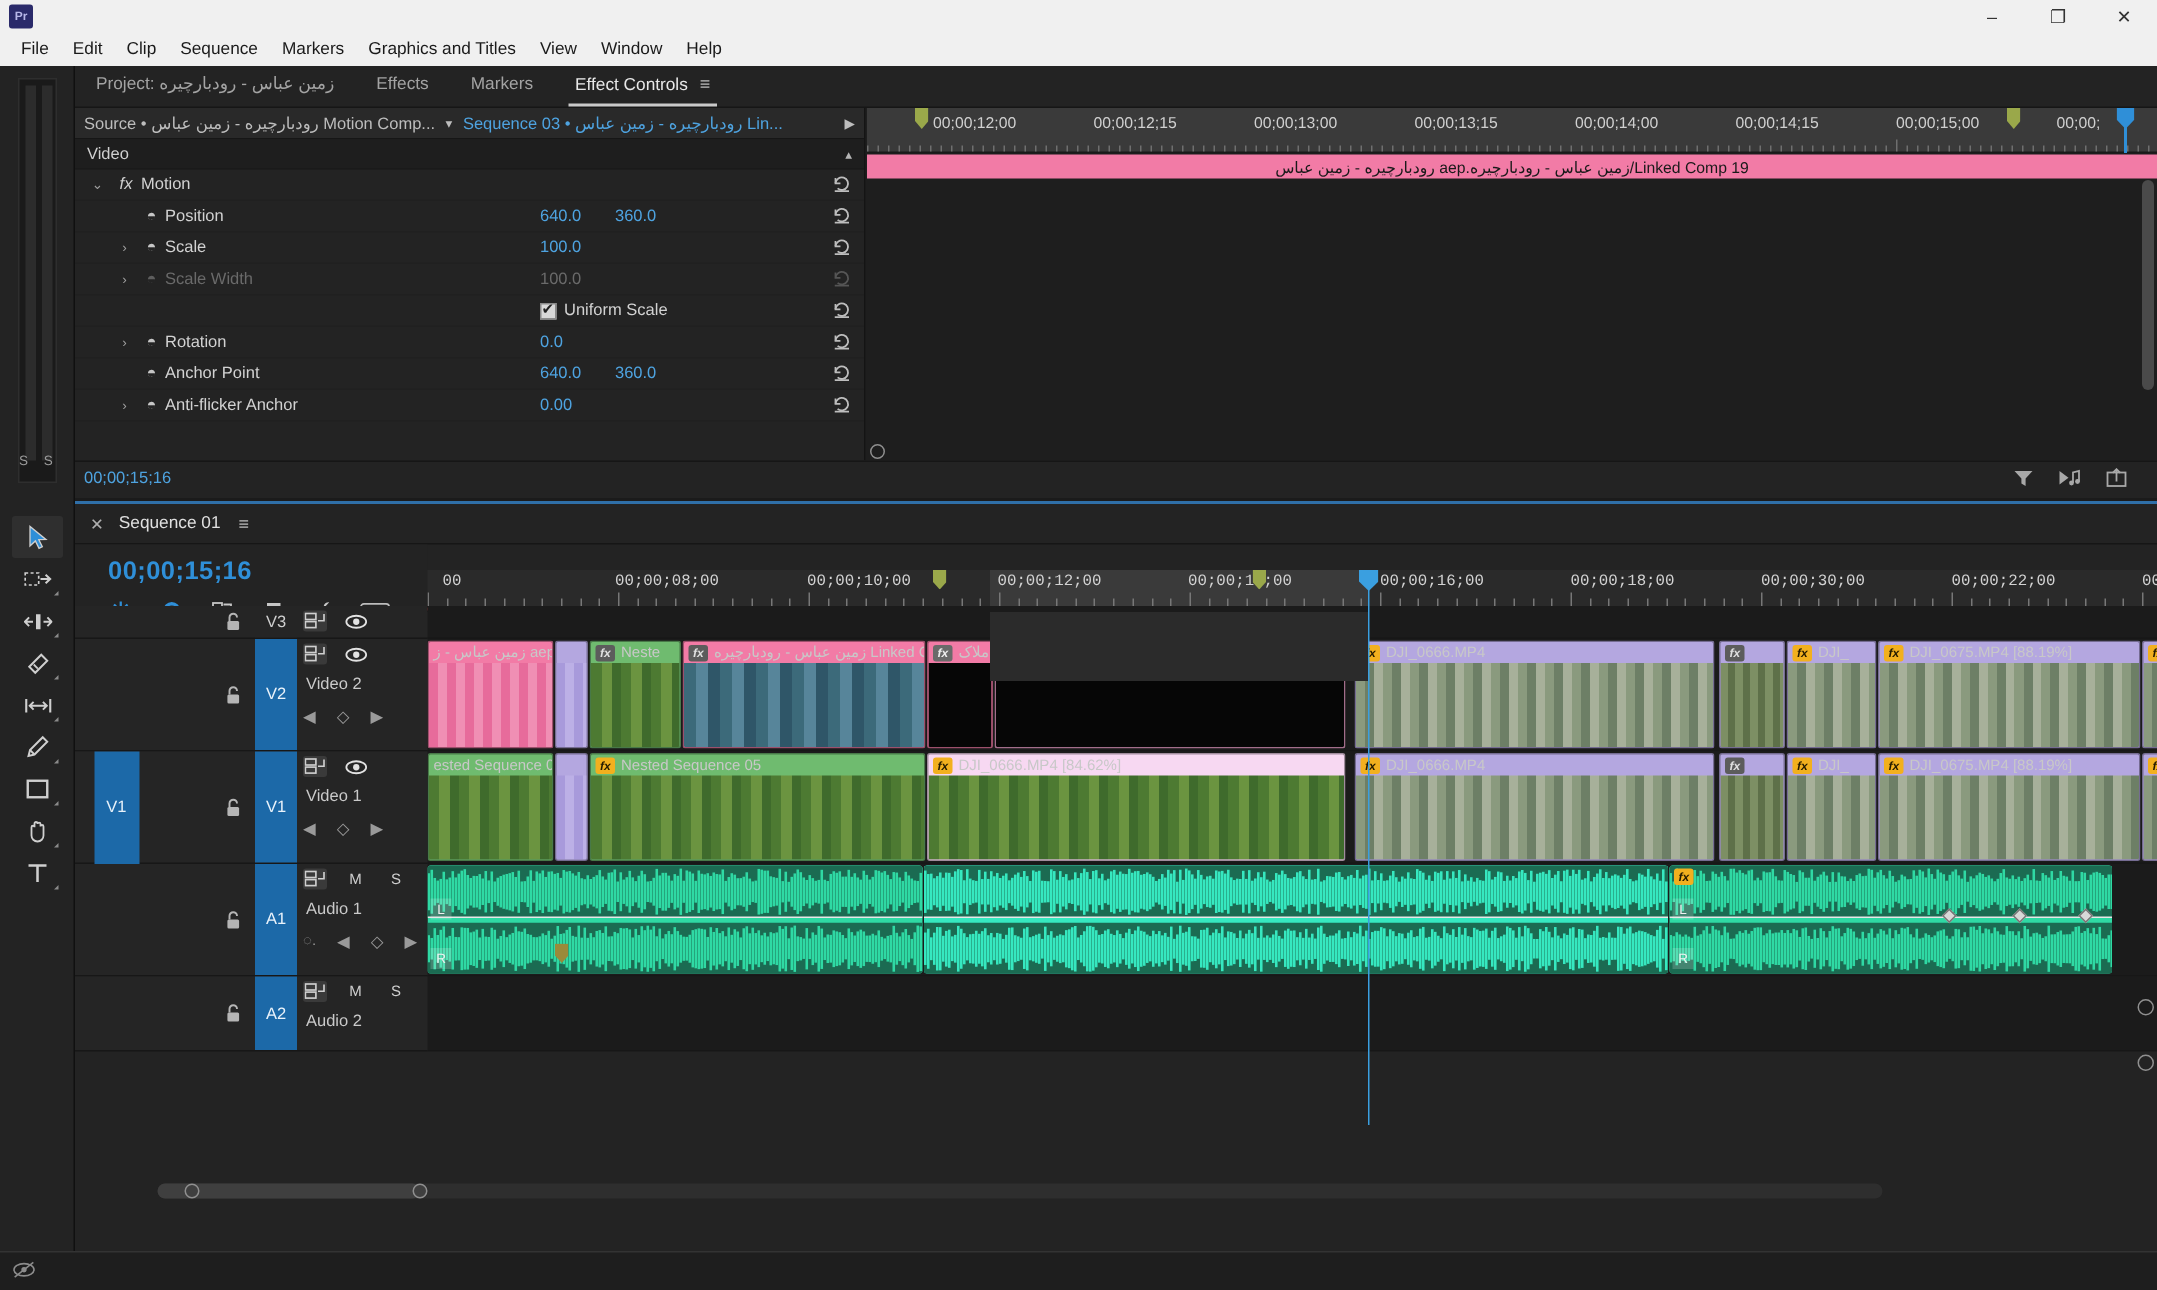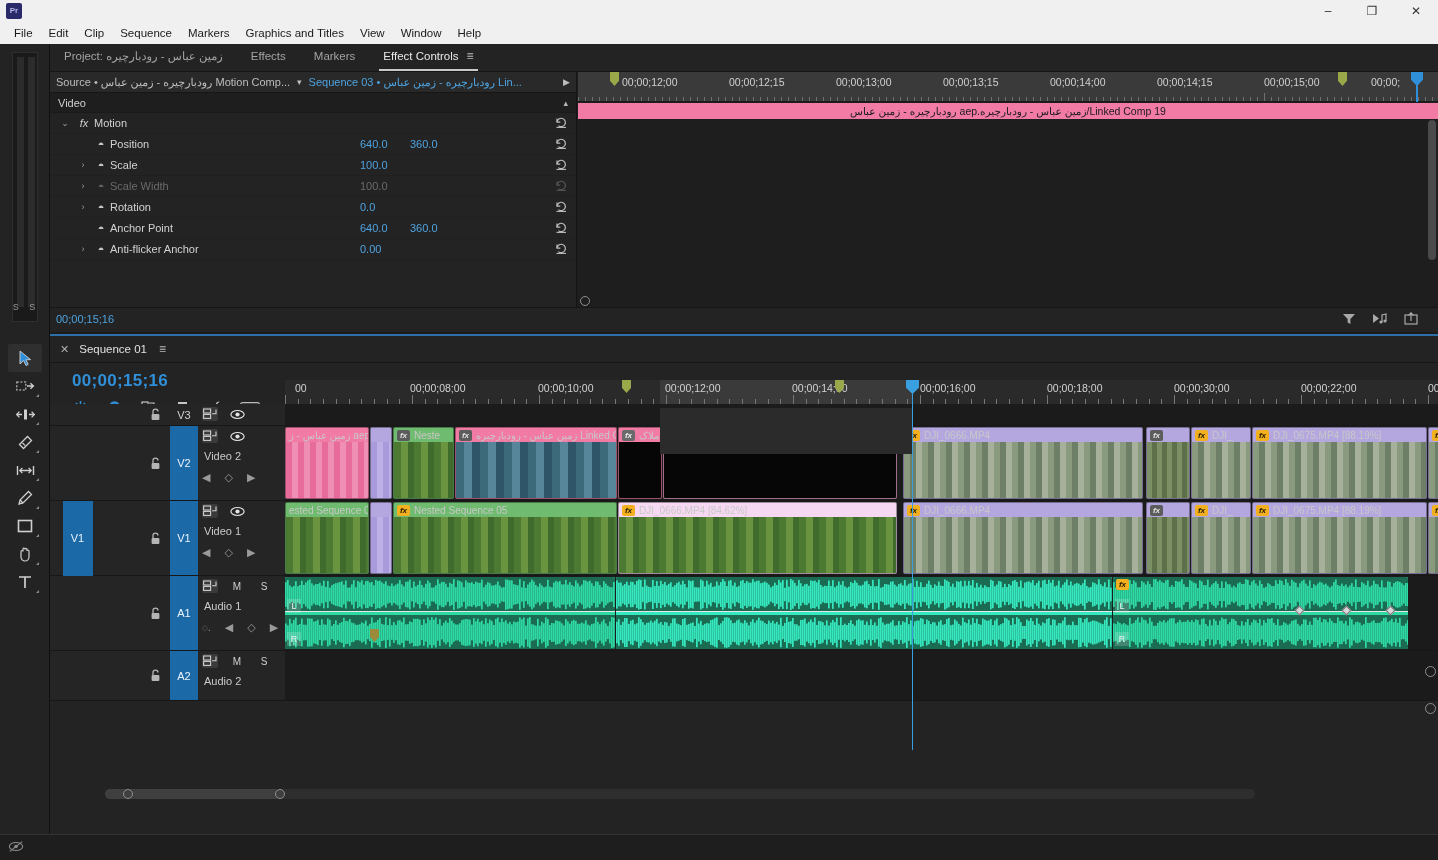--- a/index.html
+++ b/index.html
@@ -236,21 +236,21 @@
   .tl-tool { width: 20px; height: 20px; display: flex; align-items: center; justify-content: center; color: #c6c6c6; }
   .tl-tool.on { color: #2f8fd8; }
   .tl-ruler-box {
     position: absolute; left: 235px; top: 44px; width: 1203px; height: 24px;
     background: #2a2a2a; overflow: hidden;
   }
   .tl-ruler-box .seg-light {
     position: absolute; top: 0; height: 24px; background: #3a3a3a;
   }
   .tl-ruler-box .tc {
-    position: absolute; top: 2px; font-size: 10.5px; color: #d3d3d3; white-space: nowrap;
+    position: absolute; top: 2px; font-size: 10.5px; color: #d3d3d3; white-space: nowrap; font-family: Liberation Mono, monospace;
   }
   .tl-ruler-box .tick { position: absolute; bottom: 0; width: 1px; background: #777; }
   .tl-workarea {
     position: absolute; left: 235px; top: 68px; width: 1203px; height: 4px;
     background: #111;
   }
   .tl-wa-red { position: absolute; top: 1px; height: 2px; background: #c23b3b; }
   .tl-wa-yellow { position: absolute; top: 0px; height: 4px; background: #e6e619; }
 
   .tl-marker {
@@ -520,20 +520,31 @@
             <div class="prop-row dim" style="padding-left: 6px;">
               <span style="width:18px"></span>
               <span class="prop-disc">›</span>
               <span class="prop-stop">◓</span>
               <span class="prop-name">Scale Width</span>
               <span class="prop-val v1">100.0</span>
               <span class="prop-reset"><svg width="13" height="13" viewBox="0 0 13 13">
                   <path d="M2 6 A4.2 4.2 0 1 1 3.4 9.6" fill="none" stroke="#555" stroke-width="1.2"></path>
                   <path d="M2 2.6 L2 6.2 L5.3 6.2" fill="none" stroke="#555" stroke-width="1.2"></path>
                   <line x1="1.5" y1="11.4" x2="11" y2="11.4" stroke="#555" stroke-width="1.1"></line>
+                </svg></span>
+            </div>
+            <div class="prop-row" style="padding-left: 6px;">
+              <span style="position:absolute;left:310px;display:flex;align-items:center;gap:5px">
+                <span class="chk"></span>
+                <span style="color:#d2d2d2">Uniform Scale</span>
+              </span>
+              <span class="prop-reset"><svg width="13" height="13" viewBox="0 0 13 13">
+                  <path d="M2 6 A4.2 4.2 0 1 1 3.4 9.6" fill="none" stroke="#bdbdbd" stroke-width="1.2"></path>
+                  <path d="M2 2.6 L2 6.2 L5.3 6.2" fill="none" stroke="#bdbdbd" stroke-width="1.2"></path>
+                  <line x1="1.5" y1="11.4" x2="11" y2="11.4" stroke="#bdbdbd" stroke-width="1.1"></line>
                 </svg></span>
             </div>
             <div class="prop-row" style="padding-left: 6px;">
               <span style="width:18px"></span>
               <span class="prop-disc">›</span>
               <span class="prop-stop">◓</span>
               <span class="prop-name">Rotation</span>
               <span class="prop-val v1">0.0</span>
               <span class="prop-reset"><svg width="13" height="13" viewBox="0 0 13 13">
                   <path d="M2 6 A4.2 4.2 0 1 1 3.4 9.6" fill="none" stroke="#bdbdbd" stroke-width="1.2"></path>

